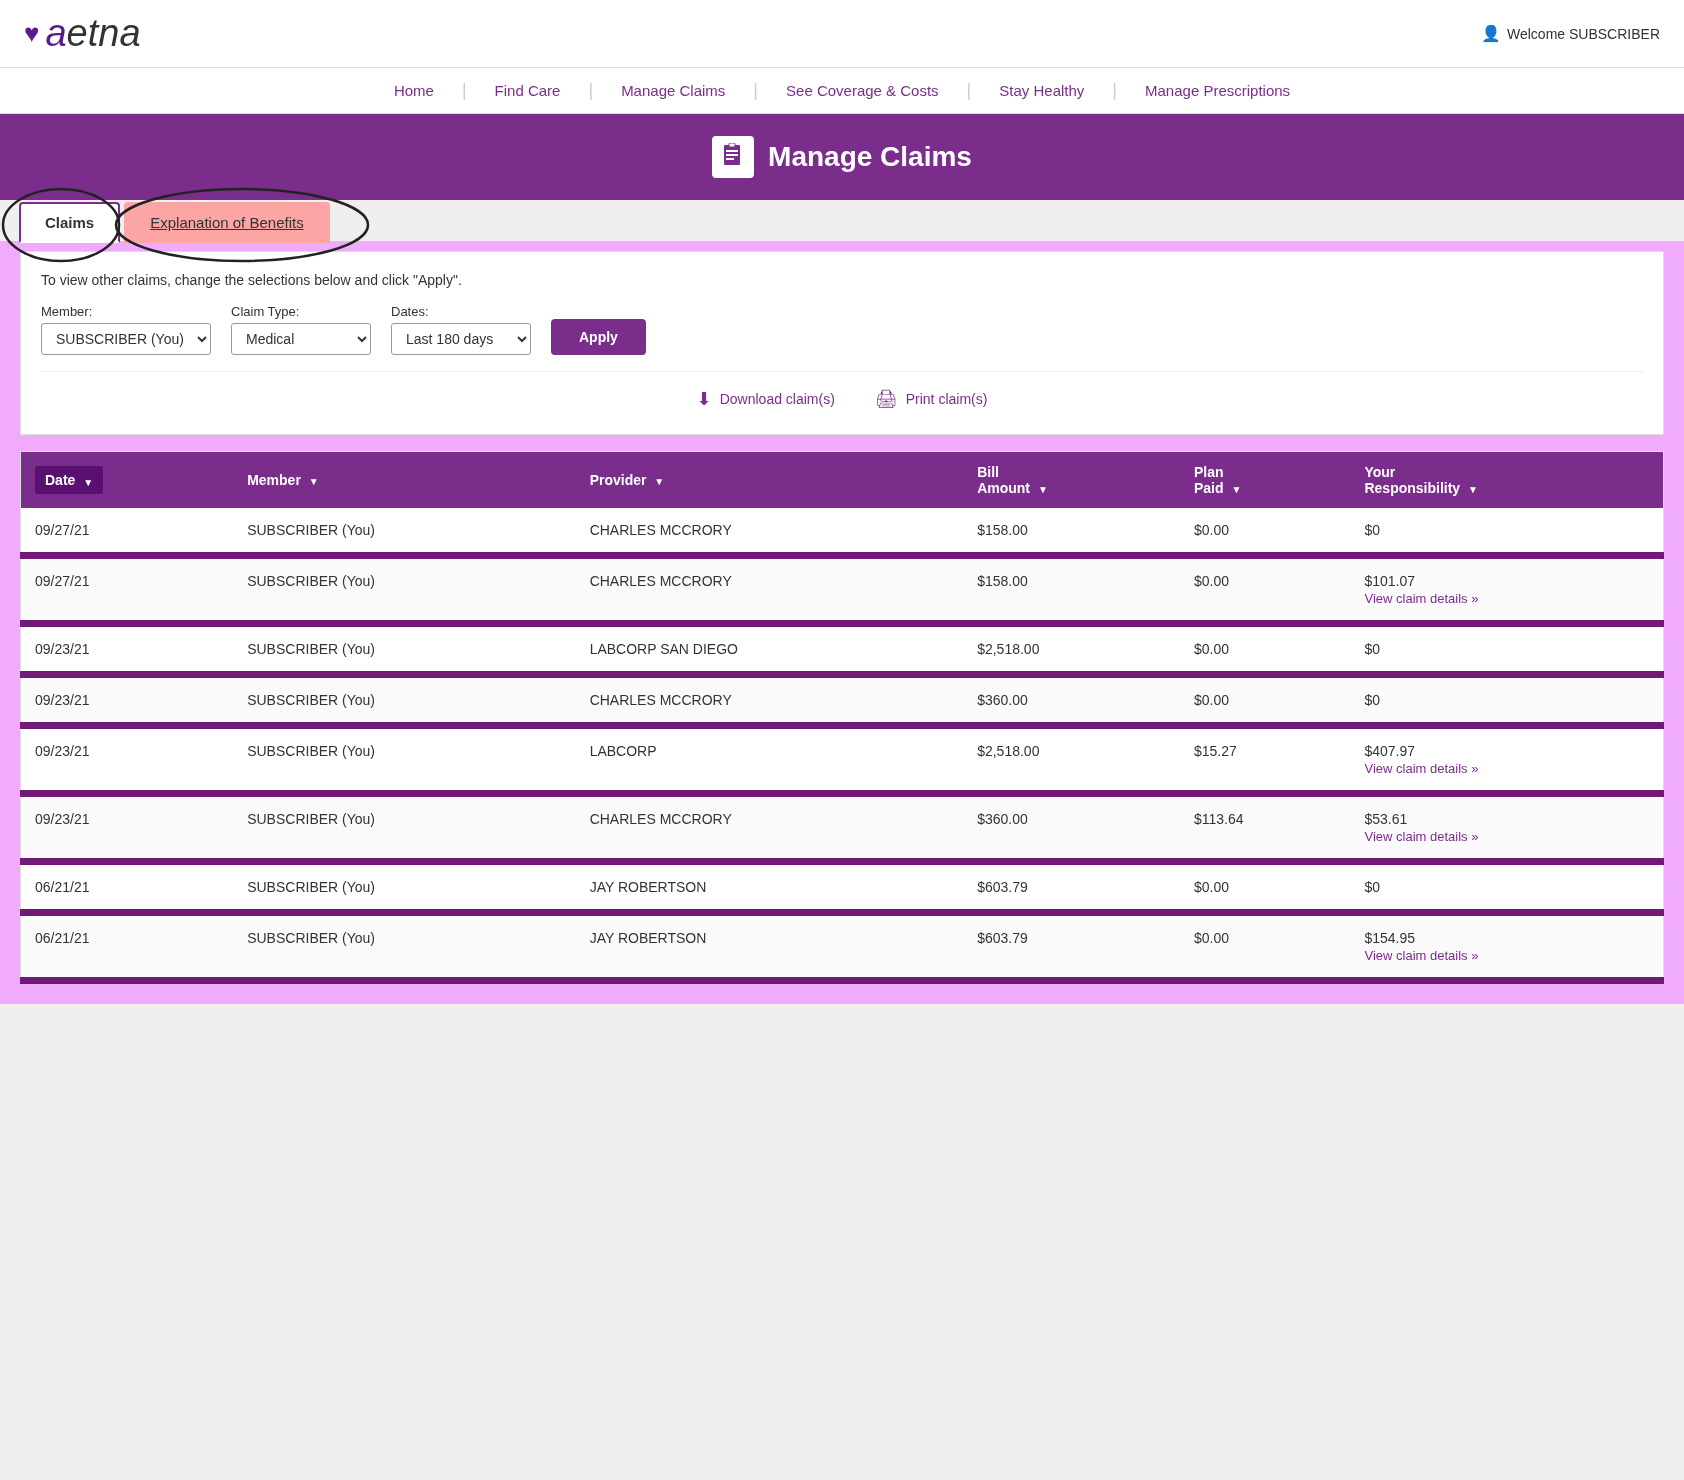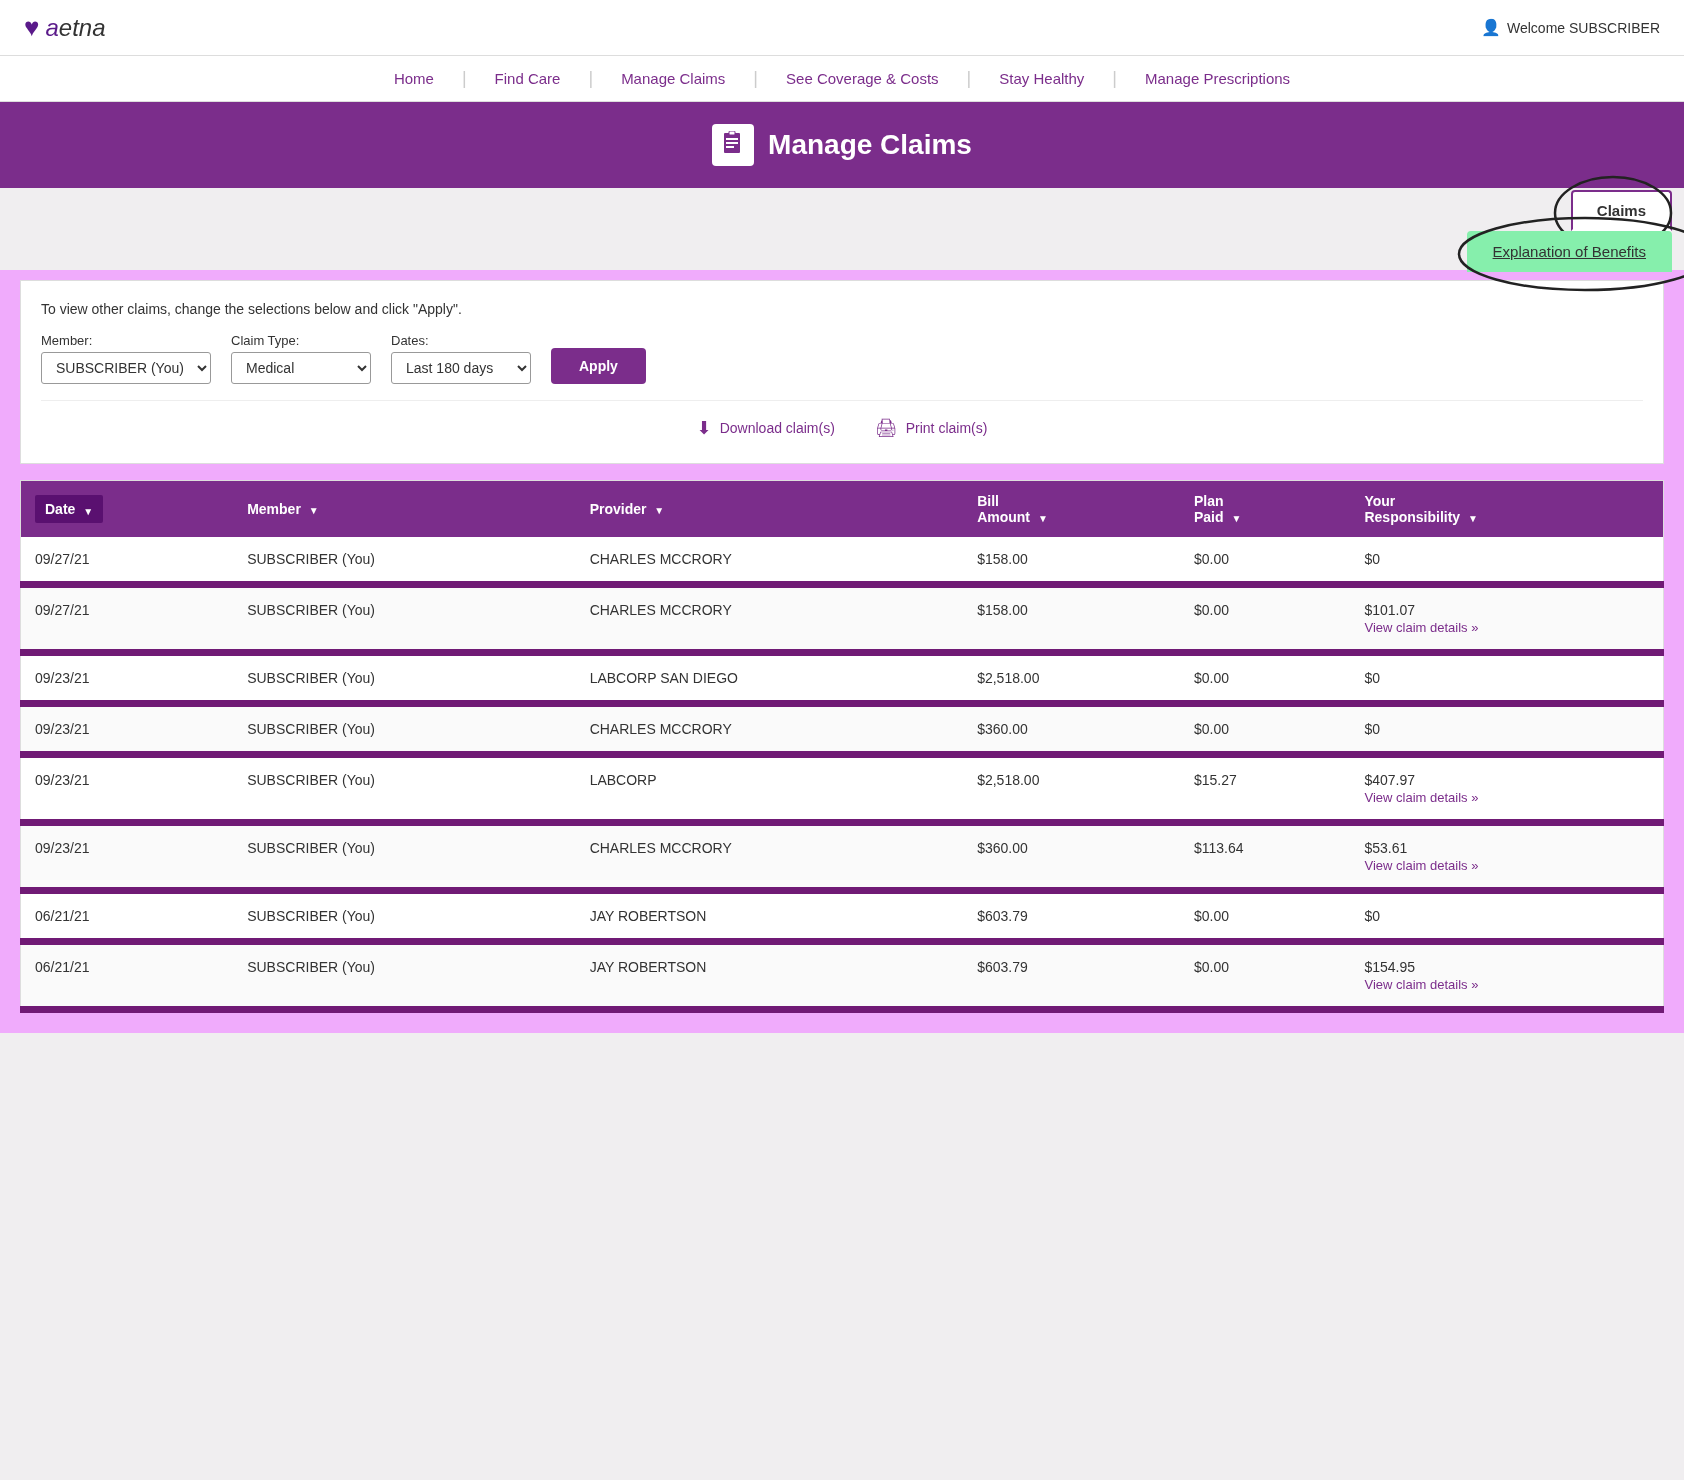--- a/index.html
+++ b/index.html
@@ -22,21 +22,21 @@
       font-weight: bold;
       color: #5a1a8a;
       font-style: italic;
     }
     .logo-heart {
       color: #5a1a8a;
       font-size: 26px;
     }
     .logo-text {
       font-style: italic;
-      font-size: 24px;
+      font-size: 38px;
       color: #333;
       font-weight: normal;
     }
     .logo-text span { color: #5a1a8a; }
     .user-info {
       display: flex;
       align-items: center;
       gap: 6px;
       color: #333;
       font-size: 14px;
@@ -88,35 +88,34 @@
       font-size: 22px;
     }
     .banner-title {
       font-size: 28px;
       font-weight: bold;
     }
 
     
     .tabs-container {
       background: #f0eef0;
-      padding: 0 8px;
+      padding: 0 19px;
       display: flex;
       align-items: flex-end;
       gap: 0;
       margin-top: 0;
       position: relative;
-      flex-direction: column;
     }
     .tab {
       padding: 10px 24px;
       cursor: pointer;
       font-size: 15px;
       border: 2px solid transparent;
       border-radius: 4px 4px 0 0;
-      background: #86efac;
+      background: #fca5a5;
       color: #333;
       margin-right: 4px;
       position: relative;
       top: 2px;
     }
     .tab.active {
       background: #fff;
       border-color: #7b2d8b;
       border-bottom-color: #fff;
       color: #333;

